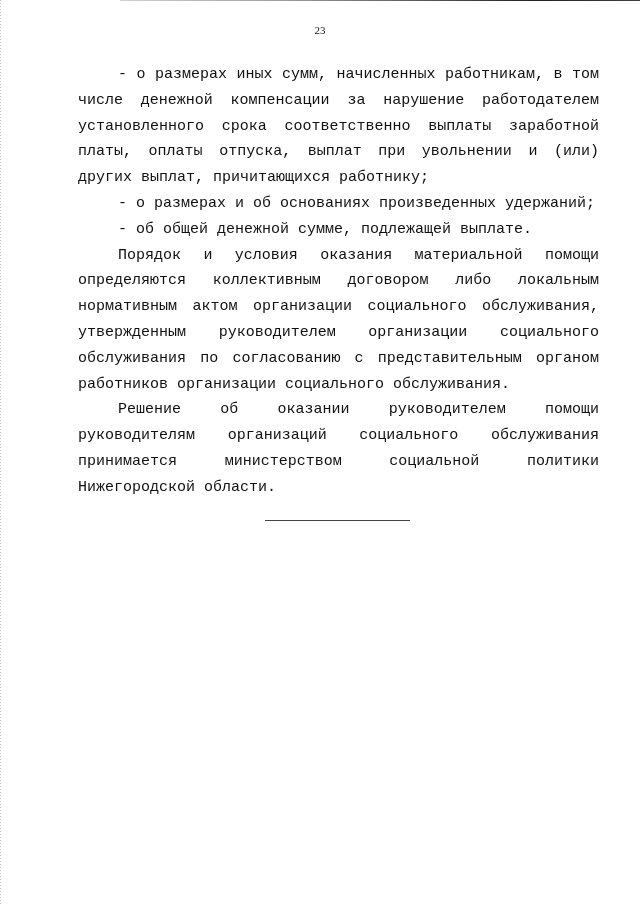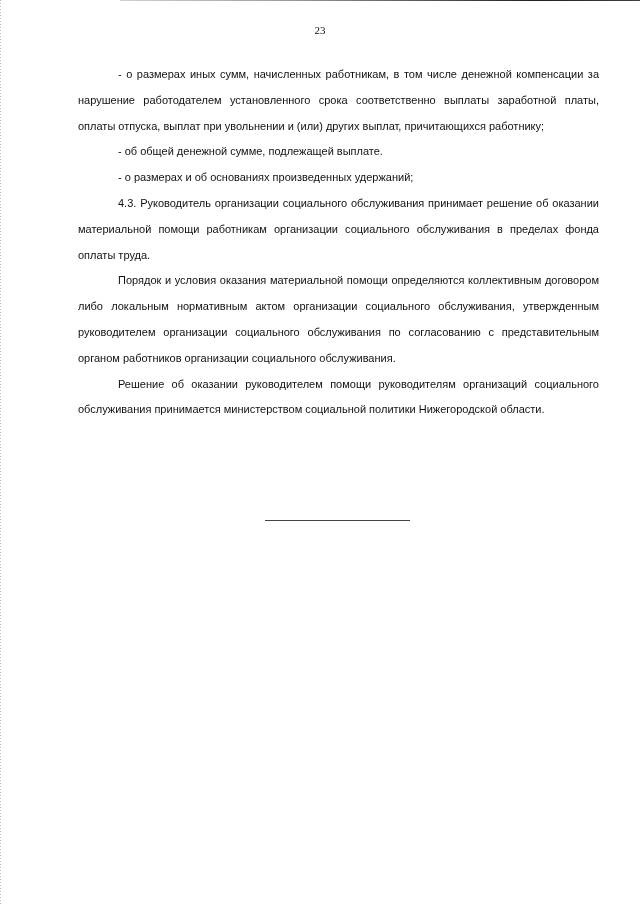--- a/index.html
+++ b/index.html
@@ -12,39 +12,38 @@
       position: absolute; left: 0; top: 0; bottom: 0; width: 1px;
       background: repeating-linear-gradient(to bottom, #b0b0b0 0px, #b0b0b0 1px, transparent 1px, transparent 3px);
       opacity: 0.8;
     }
     .page-number {
       position: absolute; top: 24px; left: 0; width: 640px; text-align: center;
       font-family: "Liberation Serif", serif; font-size: 11px; color: #111;
     }
     .content {
       position: absolute; top: 62px; left: 78px; width: 521px;
-      font-family: Liberation Sans, sans-serif; font-size: 11px; line-height: 25.8px; color: #111;
+      font-family: Liberation Mono, monospace; font-size: 15px; line-height: 25.8px; color: #111;
     }
     .content p { margin: 0; text-align: justify; text-indent: 40px; }
     .content p.item { text-align: left; }
     .sep-line {
       position: absolute; top: 520px; left: 265px; width: 145px; height: 1px;
       background: #444;
     }
   </style>
 </head>
 <body>
 
 <div class="top-rule"></div>
 <div class="left-border"></div>
 
 <div class="page-number">23</div>
 
 <div class="content">
   <p class="item" style="text-align: justify;">- о размерах иных сумм, начисленных работникам, в том числе денежной компенсации за нарушение работодателем установленного срока соответственно выплаты заработной платы, оплаты отпуска, выплат при увольнении и (или) других выплат, причитающихся работнику;</p>
+  <p class="item">- о размерах и об основаниях произведенных удержаний;</p>
   <p class="item">- об общей денежной сумме, подлежащей выплате.</p>
-  <p class="item">- о размерах и об основаниях произведенных удержаний;</p>
-  <p>4.3. Руководитель организации социального обслуживания принимает решение об оказании материальной помощи работникам организации социального обслуживания в пределах фонда оплаты труда.</p>
   <p>Порядок и условия оказания материальной помощи определяются коллективным договором либо локальным нормативным актом организации социального обслуживания, утвержденным руководителем организации социального обслуживания по согласованию с представительным органом работников организации социального обслуживания.</p>
   <p>Решение об оказании руководителем помощи руководителям организаций социального обслуживания принимается министерством социальной политики Нижегородской области.</p>
 </div>
 
 <div class="sep-line"></div>
 
 </body></html>

